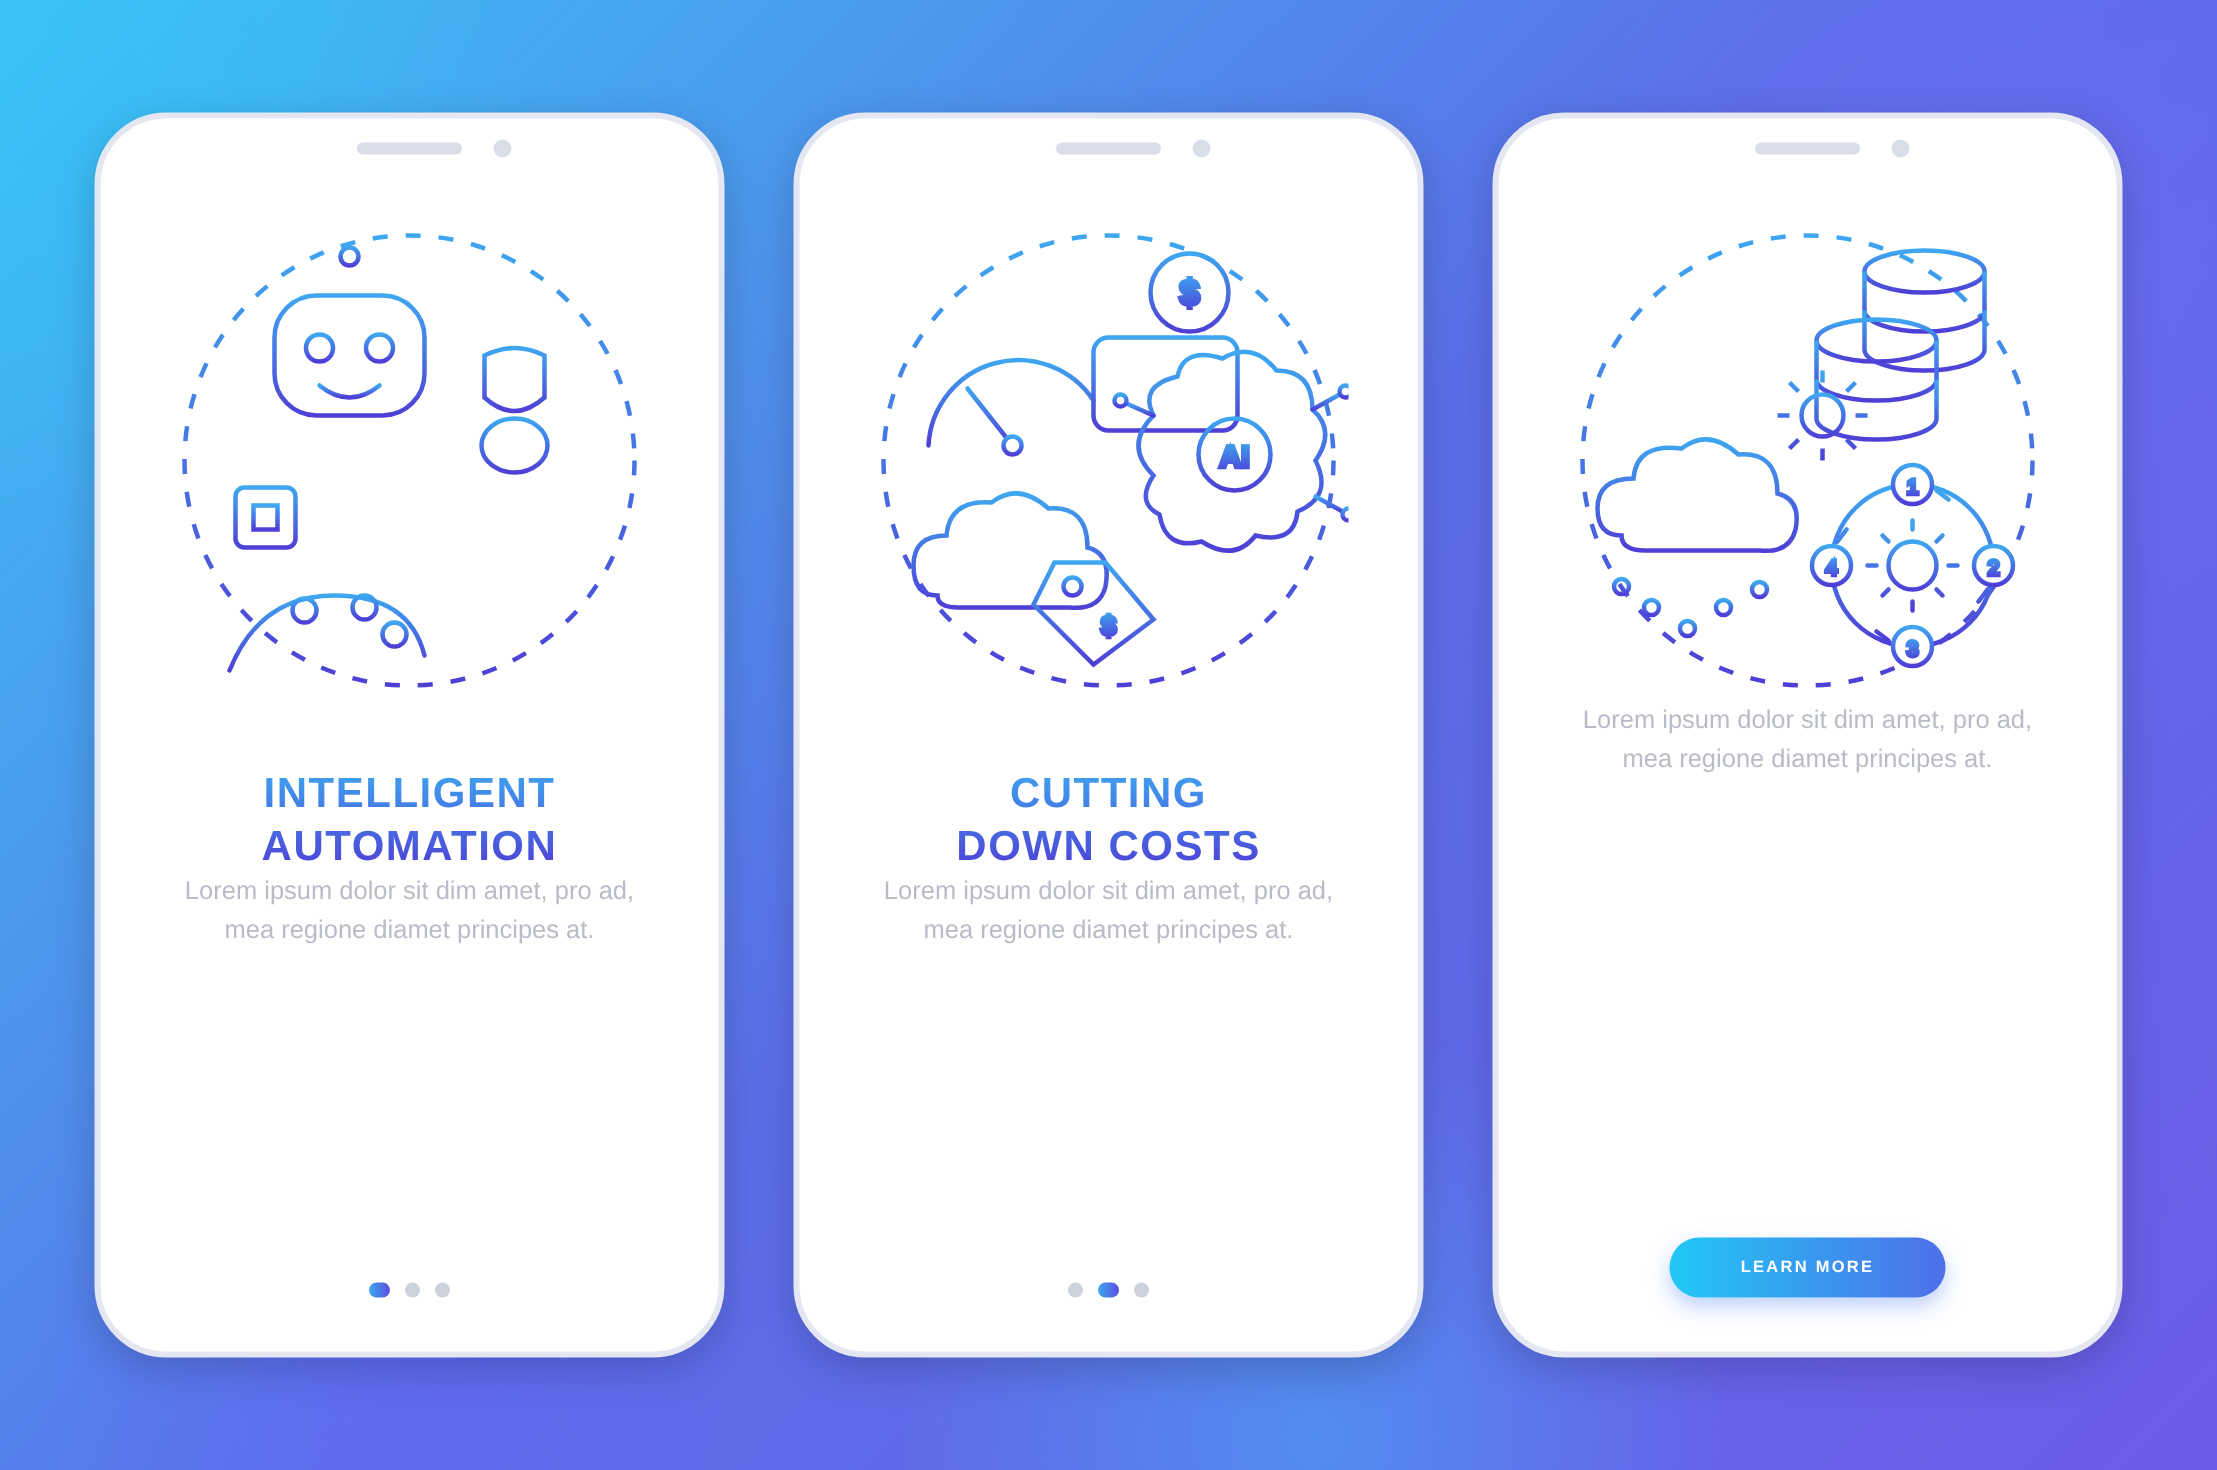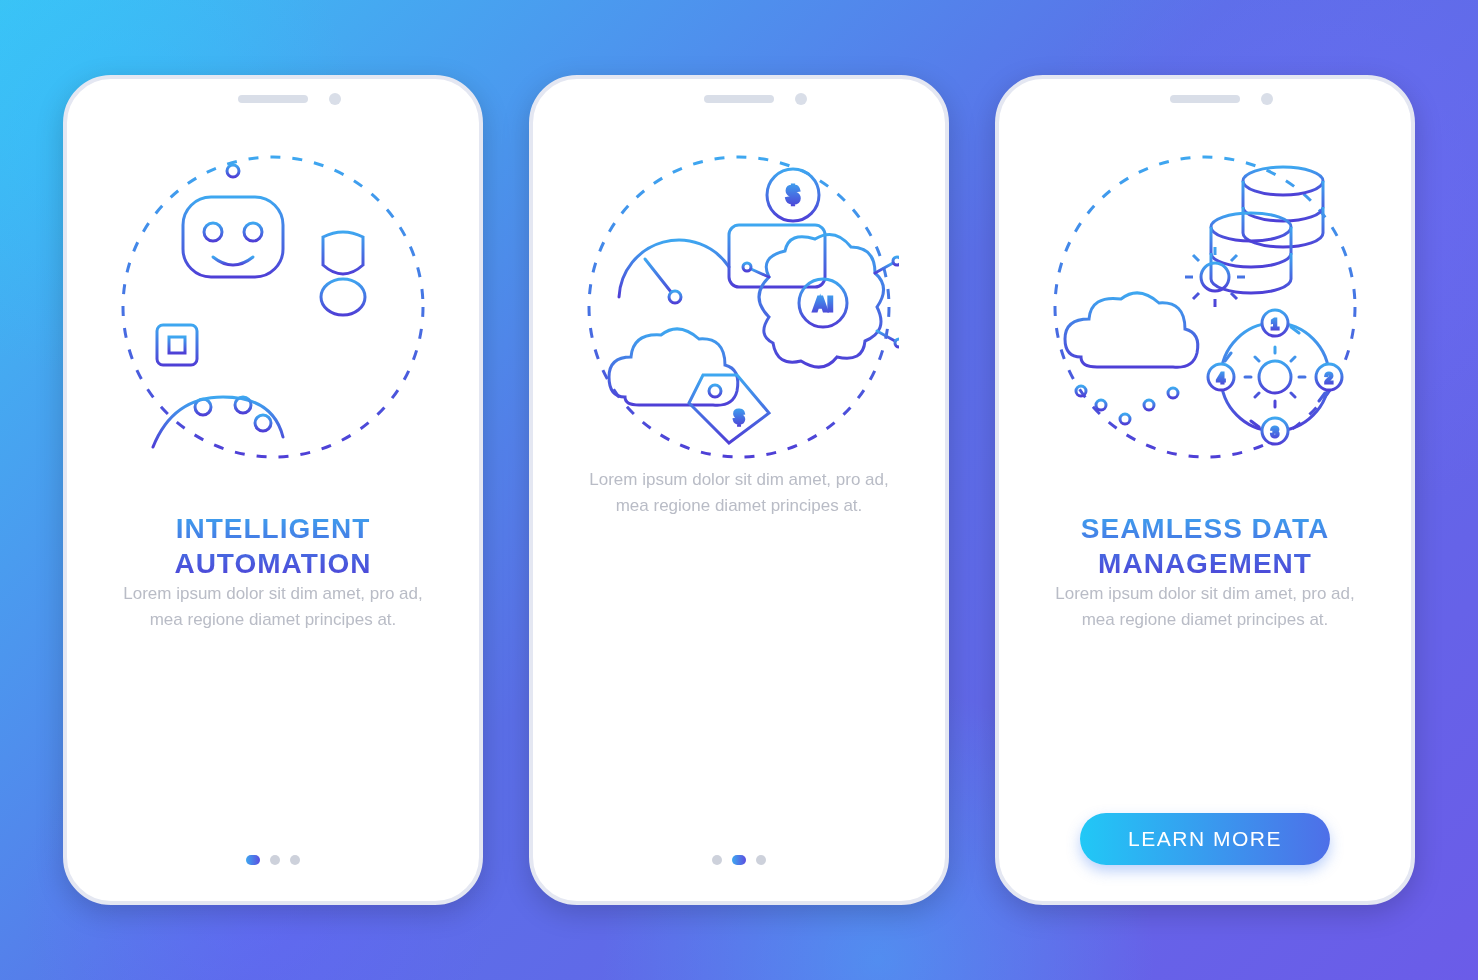--- a/index.html
+++ b/index.html
@@ -108,22 +108,22 @@
   .dot.active {
     width: 14px; border-radius: 6px;
     background: linear-gradient(90deg, #3EA7F0, #5B4FE0);
   }
 
   .cta {
     border: none;
     cursor: pointer;
     padding: 14px 48px;
     border-radius: 28px;
-    font-size: 21px;
-    font-weight: 400;
+    font-size: 11px;
+    font-weight: 700;
     letter-spacing: 1.5px;
     color: #fff;
     background: linear-gradient(90deg, #21C8F6 0%, #4E6FE8 100%);
     box-shadow: 0 6px 14px rgba(60,120,240,0.35);
   }
 </style>
 </head>
 <body>
 
 <div class="blob blob1"></div>
@@ -237,20 +237,22 @@
         </g>
 
         <g stroke="url(#g2)" stroke-width="3" fill="none" stroke-linecap="round">
           <path d="M46 250 Q30 250 30 230 Q30 210 52 210 Q54 186 82 188 Q100 174 120 192 Q146 190 146 218 Q162 222 158 244 Q154 260 134 258 L60 258 Q46 258 46 250 Z"></path>
           <path d="M110 256 L150 296 L190 266 L158 228 L124 228 Z"></path>
           <circle cx="136" cy="244" r="6"></circle>
           <text x="160" y="276" text-anchor="middle" font-size="18" fill="url(#g2)" font-weight="700">$</text>
         </g>
       </svg>
     </div>
+    <h2 class="title">CUTTING
+DOWN COSTS</h2>
     <p class="body">Lorem ipsum dolor sit dim amet, pro ad, mea regione diamet principes at.</p>
     <div class="footer">
       <div class="dots">
         <span class="dot"></span>
         <span class="dot active"></span>
         <span class="dot"></span>
       </div>
     </div>
   </div>
 
@@ -303,21 +305,19 @@
           <circle cx="284" cy="230" r="13" fill="#fff"></circle>
             <text x="284" y="236" text-anchor="middle" font-size="14" fill="url(#g3)">2</text>
           <circle cx="230" cy="284" r="13" fill="#fff"></circle>
             <text x="230" y="290" text-anchor="middle" font-size="14" fill="url(#g3)">3</text>
           <circle cx="176" cy="230" r="13" fill="#fff"></circle>
             <text x="176" y="236" text-anchor="middle" font-size="14" fill="url(#g3)">4</text>
           <path d="M246 180 L254 186 M280 246 L274 254 M214 280 L206 274 M180 214 L186 206"></path>
         </g>
       </svg>
     </div>
-    <h2 class="title">SEAMLESS DATA
-MANAGEMENT</h2>
     <p class="body">Lorem ipsum dolor sit dim amet, pro ad, mea regione diamet principes at.</p>
     <div class="footer">
       <button class="cta">LEARN MORE</button>
     </div>
   </div>
 
 </div>
 
 </body></html>

